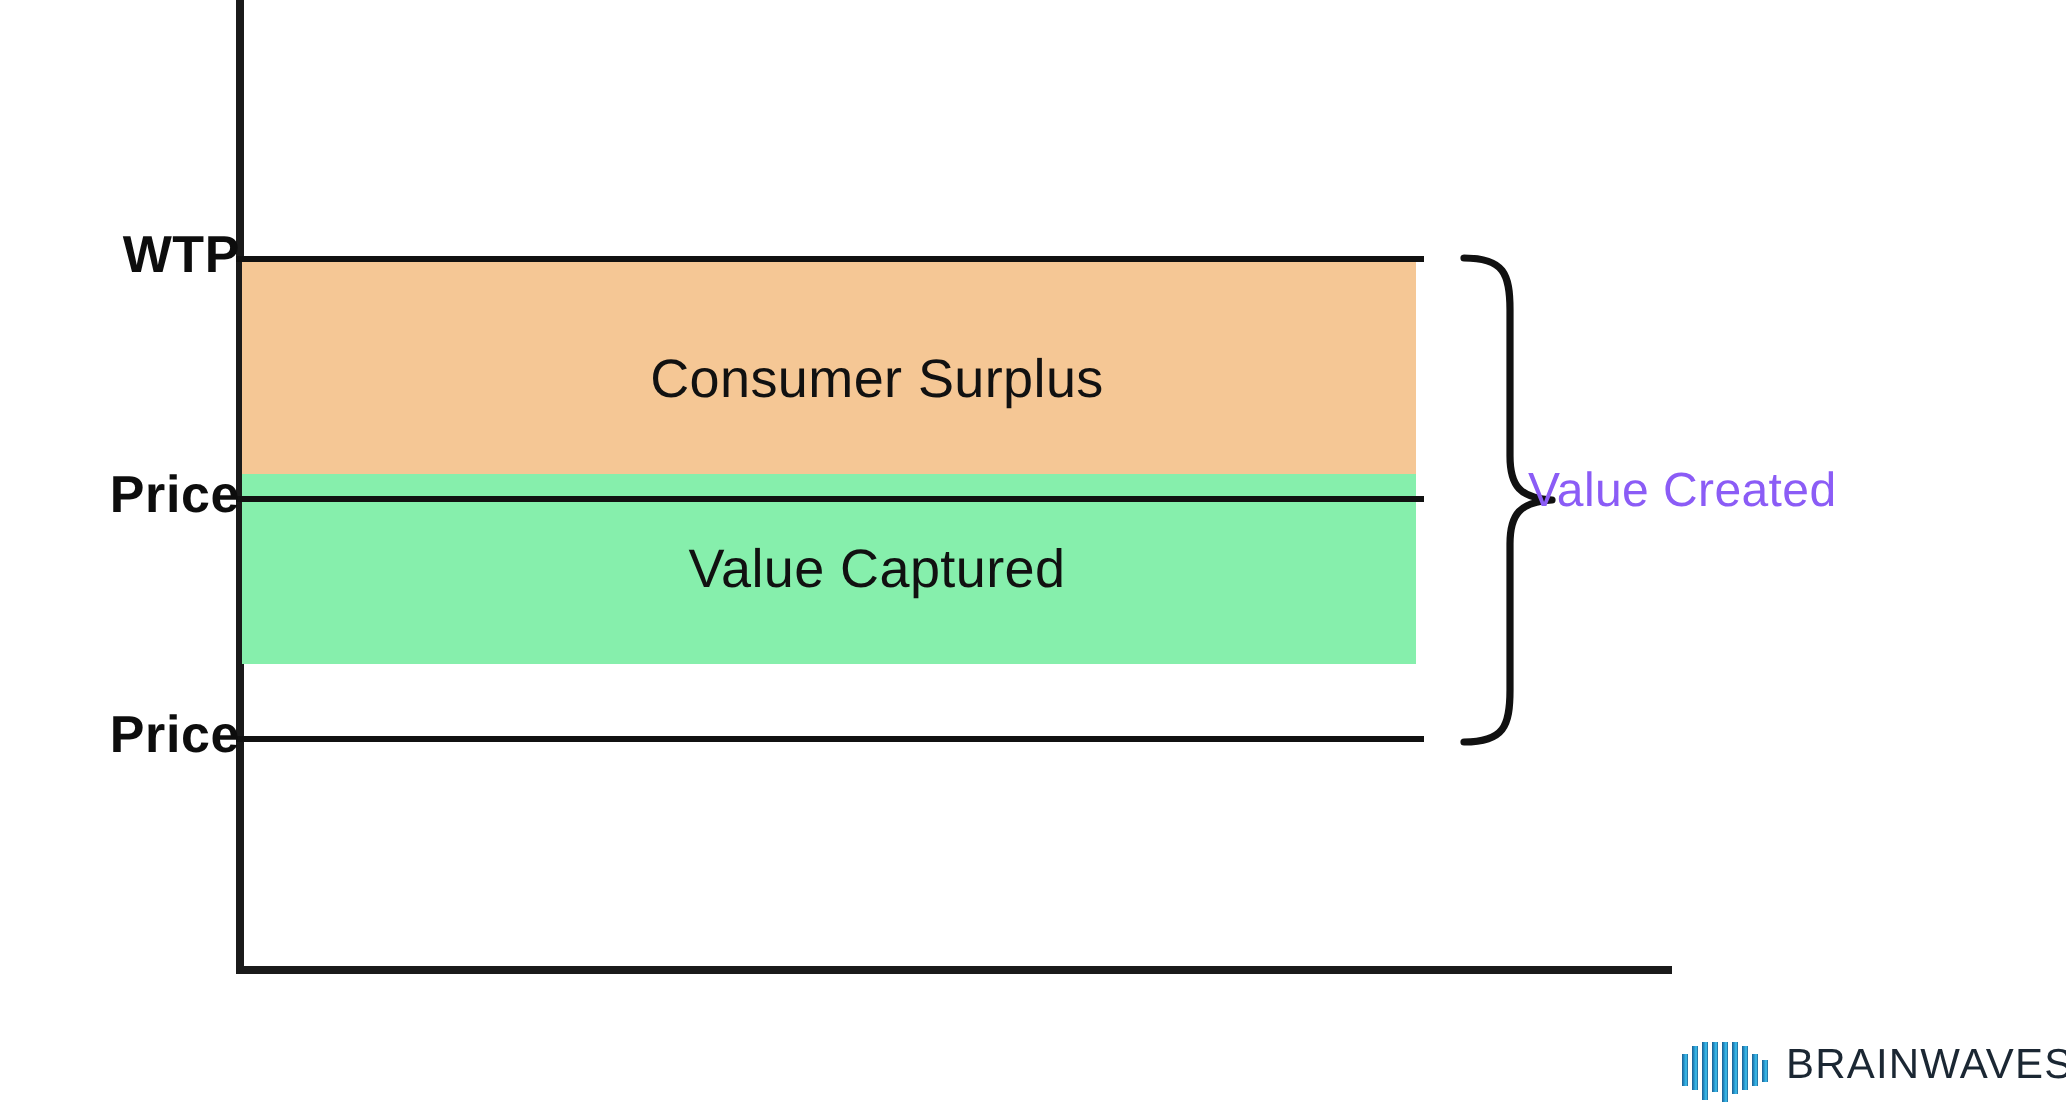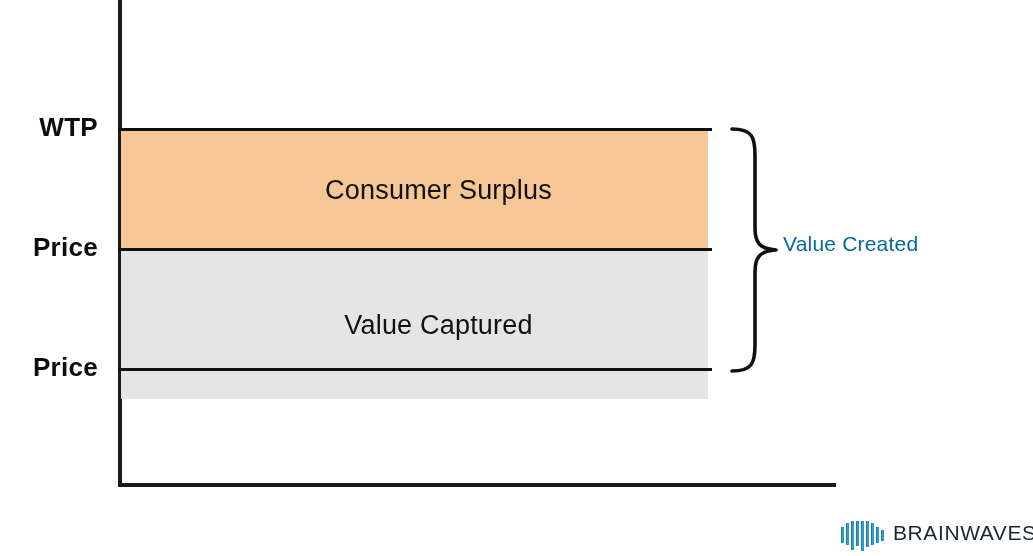--- a/index.html
+++ b/index.html
@@ -74,21 +74,21 @@
     height: 3px;
     background: #111111;
   }
   .level-wtp   { top: 128px; }
   .level-price { top: 248px; }
   .level-cost  { top: 368px; }
 
   
   .tick-label {
     position: absolute;
-    right: 935px;          
+    right: 913px;          
     text-align: right;
     font-weight: bold;
     font-size: 26px;
     color: #0d0d0d;
     white-space: nowrap;
     letter-spacing: 0.3px;
   }
   .tick-wtp   { top: 112px; }
   .tick-price { top: 232px; text-align: center; }
   .tick-cost  { top: 352px; }
@@ -98,24 +98,24 @@
     position: absolute;
     left: 726px;
     top: 124px;
     width: 66px;
     height: 252px;
   }
   .brace svg { display: block; width: 66px; height: 252px; }
 
   .brace-label {
     position: absolute;
-    left: 783px;
+    left: 764px;
     top: 232px;
-    font-size: 21px;
-    color: #0369a1;
+    font-size: 24px;
+    color: #8b5cf6;
     white-space: nowrap;
     letter-spacing: 0.2px;
   }
 
   
   .logo {
     position: absolute;
     left: 841px;
     top: 521px;
     display: flex;
@@ -136,21 +136,21 @@
 
 <div id="canvas">
 
   <div class="axis-y"></div>
   <div class="axis-x"></div>
 
   <div class="band band-surplus" style="background: rgb(245, 199, 149); top: 131px; height: 117px;">
     <div class="band-label">Consumer Surplus</div>
   </div>
 
-  <div class="band band-captured" style="background: #e5e5e5; top: 251px; height: 148px;">
+  <div class="band band-captured" style="background: #86efac; top: 237px; height: 95px;">
     <div class="band-label">Value Captured</div>
   </div>
 
   <div class="level-line level-wtp" style="top: 128px;"></div>
   <div class="level-line level-price" style="top: 248px;"></div>
   <div class="level-line level-cost" style="top: 368px;"></div>
 
   <div class="tick-label tick-wtp">WTP</div>
   <div class="tick-label tick-price">Price</div>
   <div class="tick-label tick-cost">Price</div>

